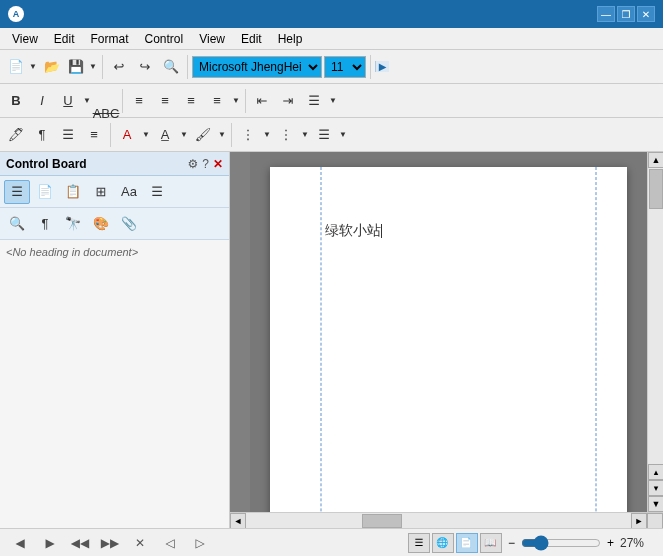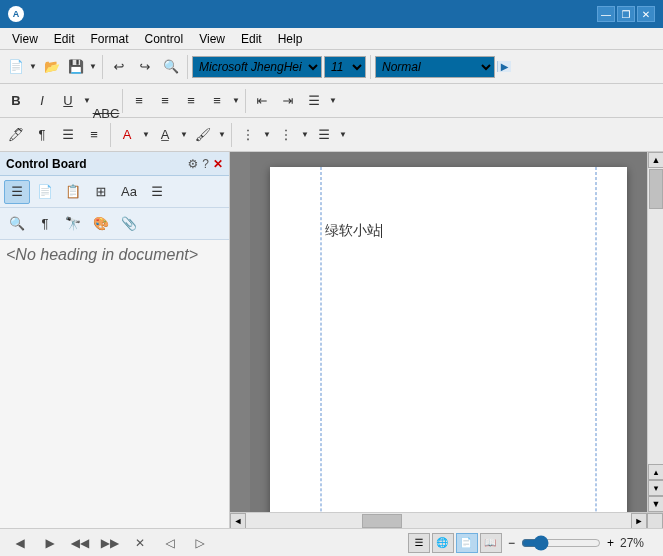--- a/index.html
+++ b/index.html
@@ -31,22 +31,22 @@
     .tb-sep { width: 1px; height: 24px; background: #ccc; margin: 0 2px; }
     .tb-btn {
       width: 24px; height: 24px; background: transparent; border: 1px solid transparent;
       cursor: pointer; display: flex; align-items: center; justify-content: center;
       font-size: 13px; color: #333; border-radius: 2px;
     }
     .tb-btn-group { display: flex; align-items: center; }
 
     
     .font-select {
-      height: 22px; border: 1px solid #aaa; background: #0369a1; font-size: 12px;
-      padding: 0 2px; cursor: pointer; font-style: italic;
+      height: 22px; border: 1px solid #aaa; background: #0ea5e9; font-size: 12px;
+      padding: 0 2px; cursor: pointer;
     }
     #font-name-select { width: 130px; }
     #font-size-select { width: 42px; }
     #style-select { width: 120px; }
 
     
     #toolbar2 {
       height: 34px; background: #f0f0f0; display: flex; align-items: center;
       padding: 2px 4px; border-bottom: 1px solid #ccc; gap: 2px; flex-shrink: 0;
     }
@@ -85,21 +85,21 @@
       padding: 2px 4px; gap: 2px; border-bottom: 1px solid #c8d8e8;
     }
     .cb-btn {
       width: 26px; height: 24px; background: transparent; border: 1px solid transparent;
       cursor: pointer; display: flex; align-items: center; justify-content: center;
       font-size: 13px; color: #333; border-radius: 2px;
     }
     .cb-btn.active { background: #b8d8f0; border-color: #70b0e0; }
 
     #cb-content {
-      flex: 1; padding: 6px; color: #666; font-style: italic; font-size: 16px;
+      flex: 1; padding: 6px; color: #666; font-style: italic; font-size: 11px;
     }
 
     
     #editor-container {
       flex: 1; display: flex; flex-direction: column; overflow: hidden; background: #808080;
     }
     #editor-scroll {
       flex: 1; overflow: auto; padding: 10px 20px; display: flex; justify-content: center;
       position: relative;
       margin-left: 20px;
@@ -216,23 +216,20 @@
 
   <select class="font-select" id="font-name-select">
     <option>Microsoft JhengHei</option>
   </select>
 
   <select class="font-select" id="font-size-select">
     <option>11</option>
   </select>
   <div class="tb-sep"></div>
 
-  <select class="font-select" id="style-select">
-    <option>Normal</option>
-  </select>
 
   <div id="chevron-right">▶</div>
 </div>
 
 <div id="toolbar2">
   <button class="tb-btn" style="font-weight:bold;">B</button>
   <button class="tb-btn" style="font-style:italic;">I</button>
   <button class="tb-btn" style="text-decoration:underline;">U</button>
   <button class="tb-btn" style="width:10px;font-size:8px;">▼</button>
   <button class="tb-btn" style="text-decoration:line-through;margin-top:25px;">ABC</button>

